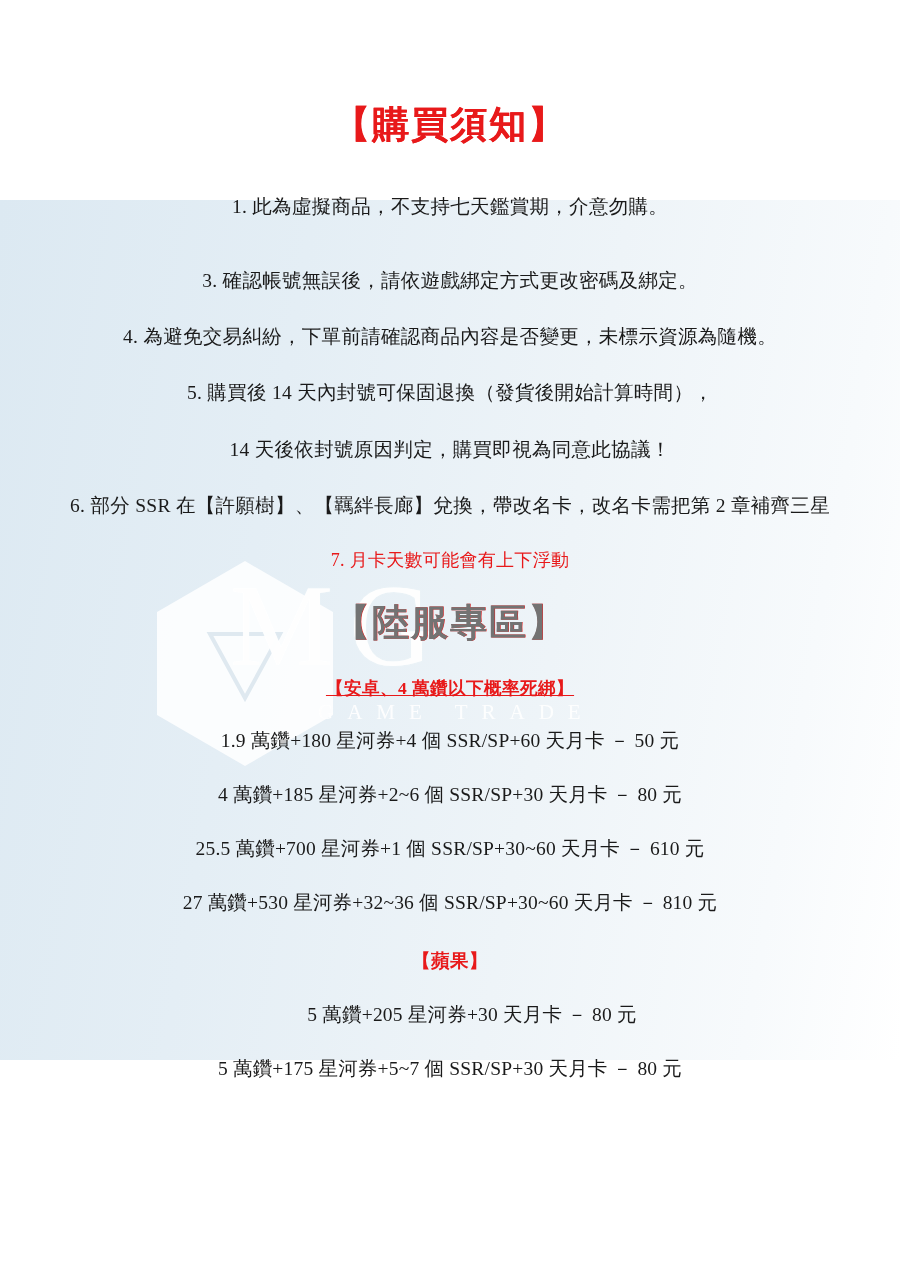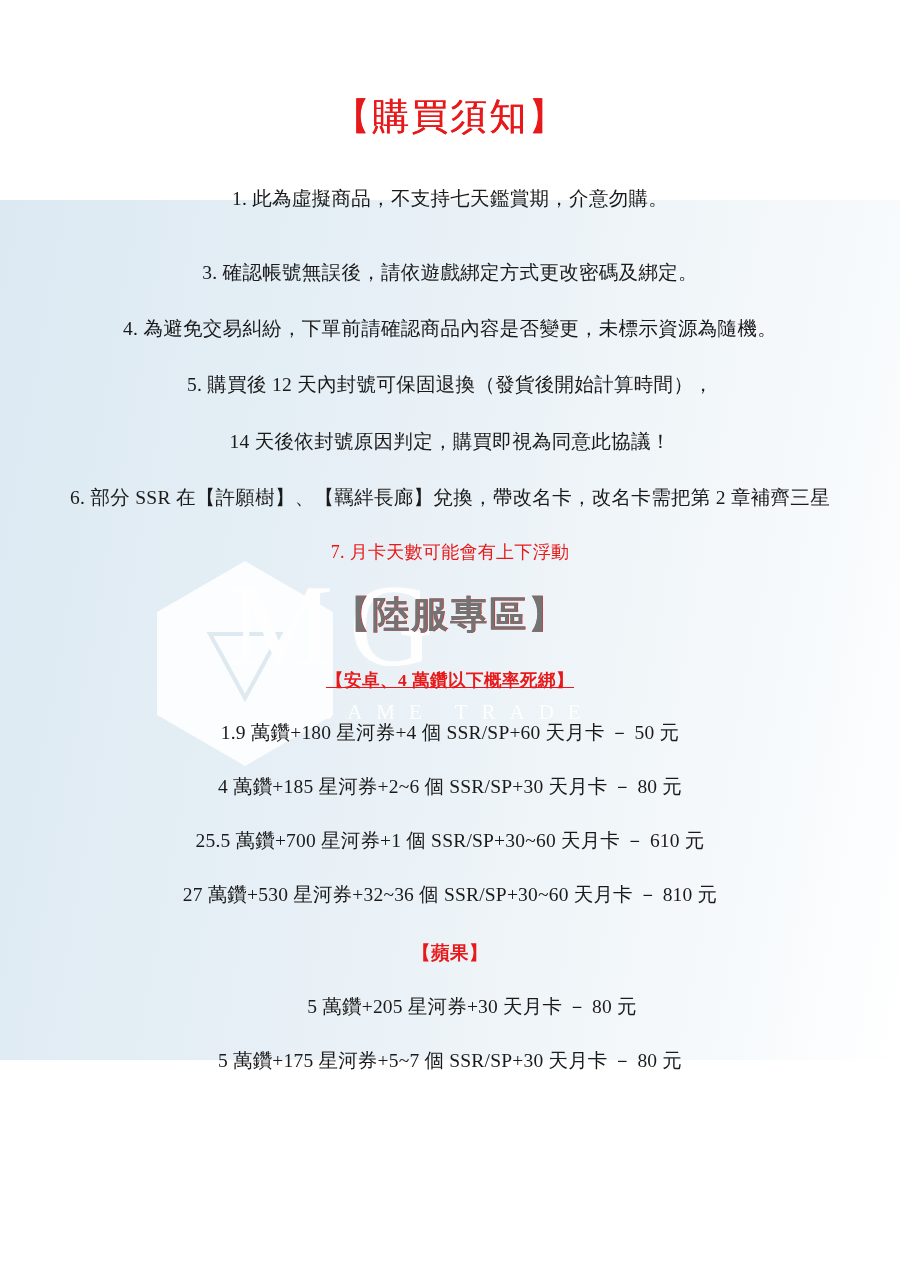--- a/index.html
+++ b/index.html
@@ -78,23 +78,23 @@
   .content {
     position: relative;
     z-index: 2;
     width: 900px;
     text-align: center;
   }
 
   .title-main {
     color: #e8191a;
     font-size: 37px;
-    font-weight: 400;
+    font-weight: 700;
     letter-spacing: 2px;
-    margin: 0;
+    margin: 8px;
     padding-top: 95px;
     line-height: 1.2;
     text-shadow: 0.5px 0 0 #e8191a;
   }
 
   .notice-list {
     margin: 0;
     padding: 0;
     list-style: none;
   }
@@ -169,21 +169,21 @@
 </div>
 
 <div class="content">
 
   <h1 class="title-main">【購買須知】</h1>
 
   <div class="notice-list">
     <div class="notice-line n1">1. 此為虛擬商品，不支持七天鑑賞期，介意勿購。</div>
     <div class="notice-line n3">3. 確認帳號無誤後，請依遊戲綁定方式更改密碼及綁定。</div>
     <div class="notice-line n4">4. 為避免交易糾紛，下單前請確認商品內容是否變更，未標示資源為隨機。</div>
-    <div class="notice-line n5">5. 購買後 12 天內封號可保固退換（發貨後開始計算時間），</div>
+    <div class="notice-line n5">5. 購買後 14 天內封號可保固退換（發貨後開始計算時間），</div>
     <div class="notice-line n5b">14 天後依封號原因判定，購買即視為同意此協議！</div>
     <div class="notice-line n6">6. 部分 SSR 在【許願樹】、【羈絆長廊】兌換，帶改名卡，改名卡需把第 2 章補齊三星</div>
     <div class="notice-line n7">7. 月卡天數可能會有上下浮動</div>
   </div>
 
   <h2 class="title-section">【陸服專區】</h2>
 
   <div class="subtitle-red">【安卓、4 萬鑽以下概率死綁】</div>
 
   <div class="price-line">1.9 萬鑽+180 星河券+4 個 SSR/SP+60 天月卡 － 50 元</div>

